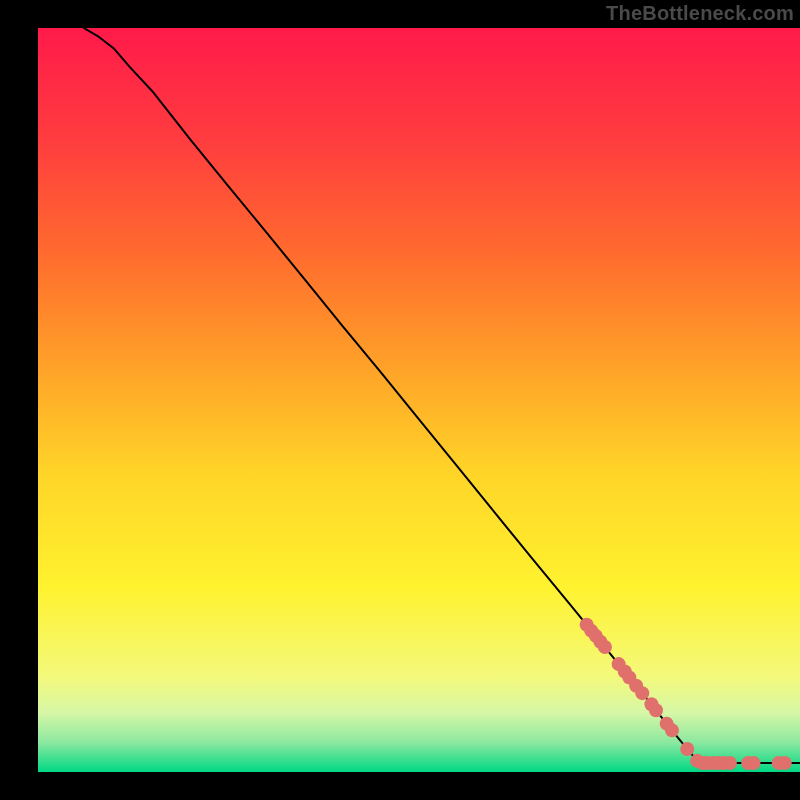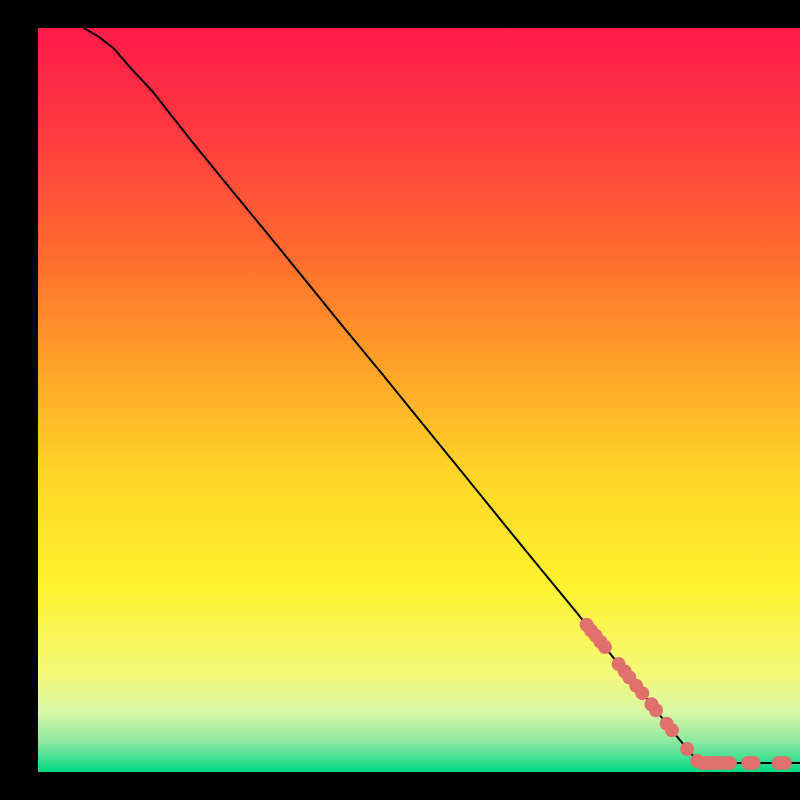--- a/index.html
+++ b/index.html
@@ -26,20 +26,21 @@
     top: 28px;
     width: 762px;
     height: 744px;
   }
   svg.plot-svg { width: 100%; height: 100%; display: block; }
 </style>
 </head>
 <body>
 
 <div class="frame">
+  <div class="attribution">TheBottleneck.com</div>
   <div class="plot">
     <svg class="plot-svg" viewBox="0 0 762 744" preserveAspectRatio="none">
       <defs>
         <linearGradient id="bg-grad" x1="0" y1="0" x2="0" y2="1">
             <stop offset="0%" stop-color="#ff1a4a"></stop>
             <stop offset="15%" stop-color="#ff3c3f"></stop>
             <stop offset="30%" stop-color="#ff6a2e"></stop>
             <stop offset="45%" stop-color="#ffa028"></stop>
             <stop offset="60%" stop-color="#ffd528"></stop>
             <stop offset="75%" stop-color="#fff22e"></stop>

